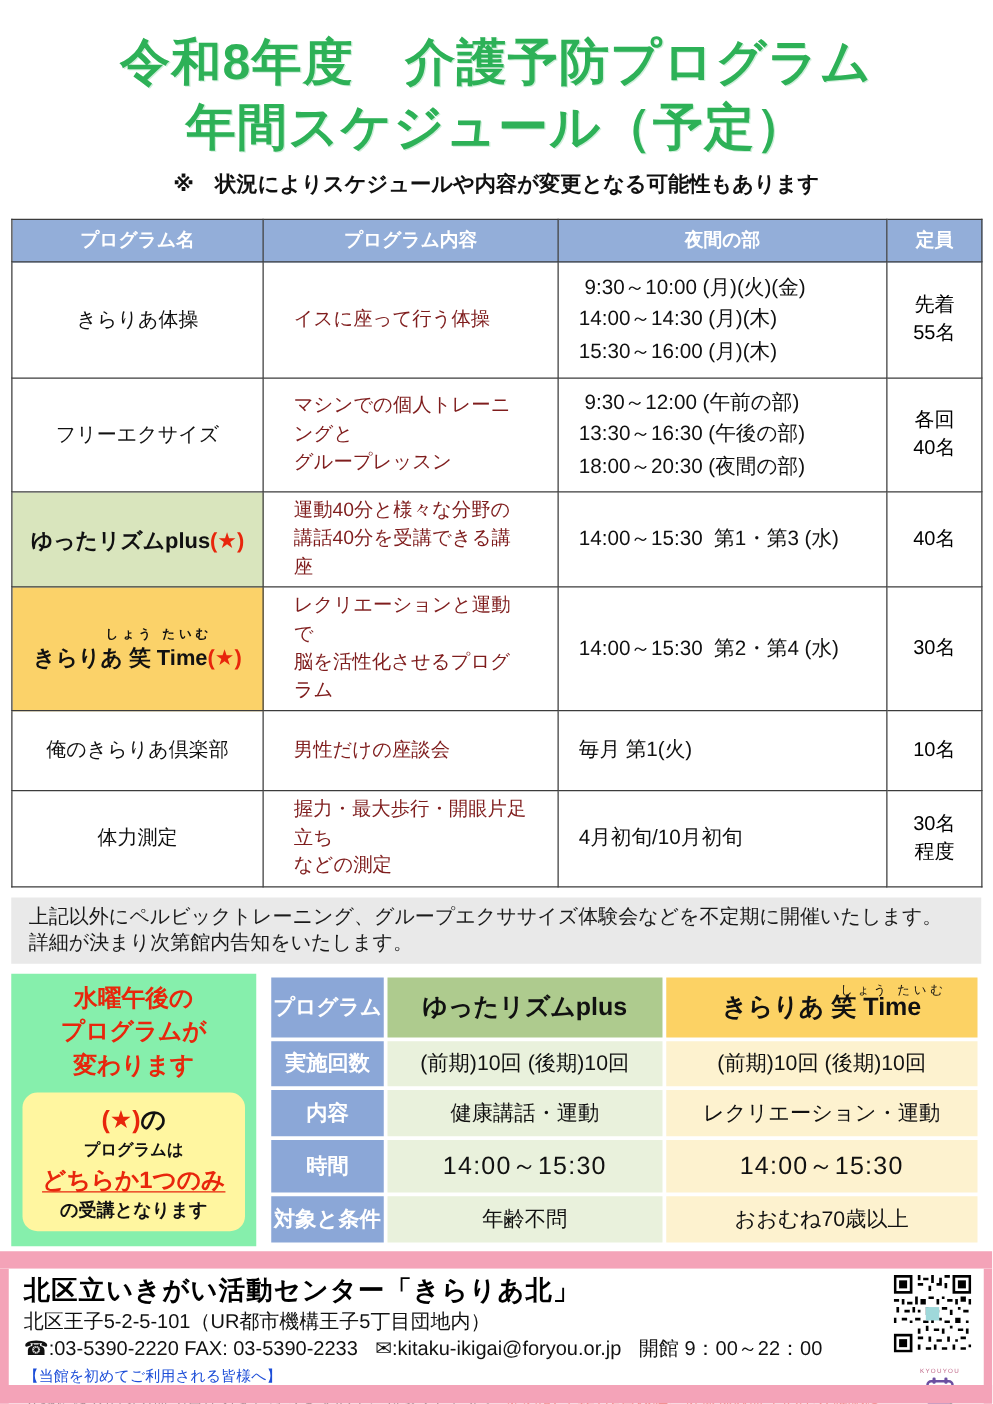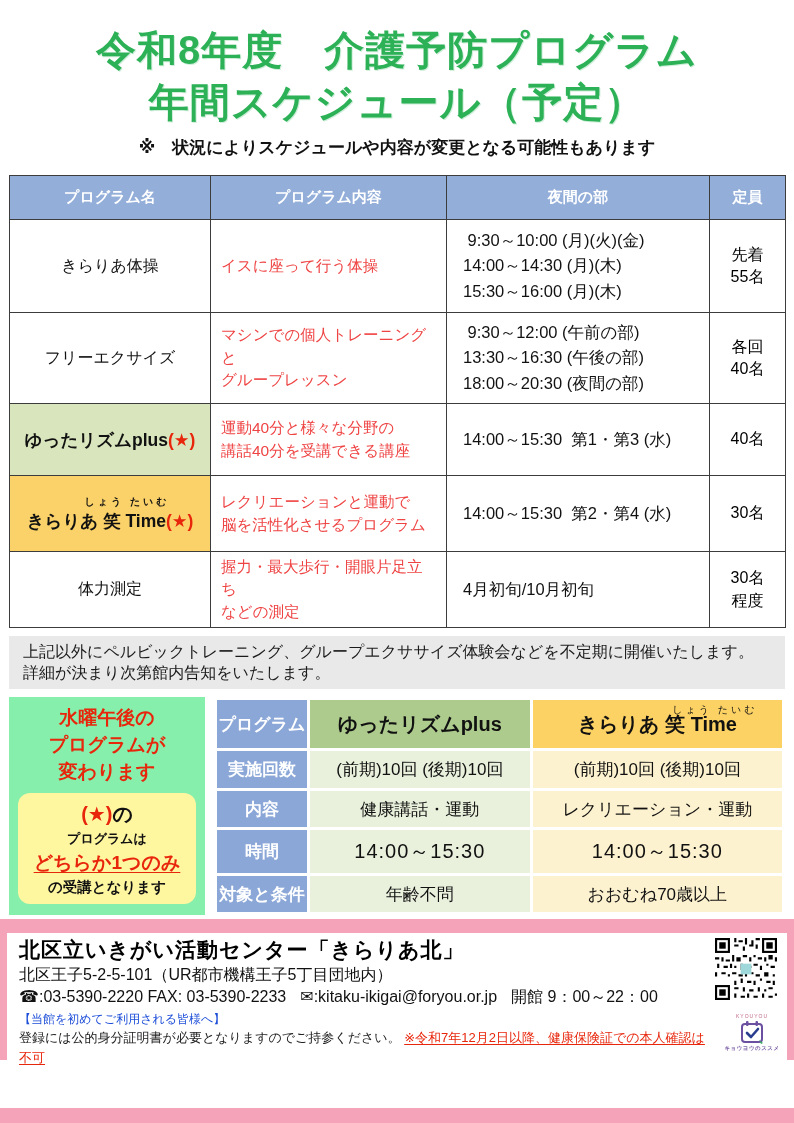--- a/index.html
+++ b/index.html
@@ -13,30 +13,30 @@
   .title-block { padding-top:24px; text-align:center; }
   .title-line {
     color:#2db157; font-size:40px; font-weight:800; line-height:52px;
     letter-spacing:1px; text-shadow:1px 1px 0 #cfeeda;
   }
   .subtitle { margin-top:8px; text-align:center; font-size:17px; font-weight:700; color:#111; }
 
   
   table.main { width:776px; margin:16px 9px 0; border-collapse:collapse; table-layout:fixed; }
   table.main th, table.main td { border:1.6px solid #3c3c3c; }
-  table.main tr.head { height:44px; }
+  table.main tr.head { height:34px; }
   table.main th {
     background:#93aed9; color:#fff; font-size:15px; font-weight:700; text-align:center;
   }
   table.main td.name { text-align:center; font-size:16px; color:#111; padding:2px; }
   table.main td.name.hl { font-weight:700; font-size:17.5px; }
   table.main td.green-bg { background:#d9e5bd; }
   table.main td.yellow-bg { background:#fbd269; }
   table.main td.content {
-    font-size:15.5px; color:#ef4444; padding:4px 10px; white-space:pre-line; line-height:1.45;
+    font-size:15.5px; color:#7f1d1d; padding:4px 24px; white-space:pre-line; line-height:1.45;
   }
   table.main td.schedule { font-size:16.5px; color:#111; padding:4px 4px 4px 16px; line-height:1.55; }
   table.main td.schedule div { white-space:pre; }
   table.main td.capacity { text-align:center; font-size:16px; color:#000000; line-height:1.4; }
   .r1 { height:93px; } .r2 { height:91px; } .r3 { height:72px; }
   .r4 { height:76px; } .r5 { height:64px; } .r6 { height:70px; }
   .red { color:#e8260c; }
   .furi-line { font-size:10px; letter-spacing:3px; padding-left:34px; color:#111; }
 
   
@@ -168,20 +168,30 @@
         <div class="furi-line">しょう たいむ</div>
         <div><span>きらりあ 笑 Time</span><span class="red">(★)</span></div>
       </td>
       <td class="content">レクリエーションと運動で
 脳を活性化させるプログラム</td>
       <td class="schedule">
         <div>14:00～15:30  第2・第4 (水)</div>
       </td>
       <td class="capacity">
         <div>30名</div>
+      </td>
+    </tr>
+    <tr class="r5">
+      <td class="name">俺のきらりあ倶楽部</td>
+      <td class="content">男性だけの座談会</td>
+      <td class="schedule">
+        <div>毎月 第1(火)</div>
+      </td>
+      <td class="capacity">
+        <div>10名</div>
       </td>
     </tr>
     <tr class="r6">
       <td class="name">体力測定</td>
       <td class="content">握力・最大歩行・開眼片足立ち
 などの測定</td>
       <td class="schedule">
         <div>4月初旬/10月初旬</div>
       </td>
       <td class="capacity">

